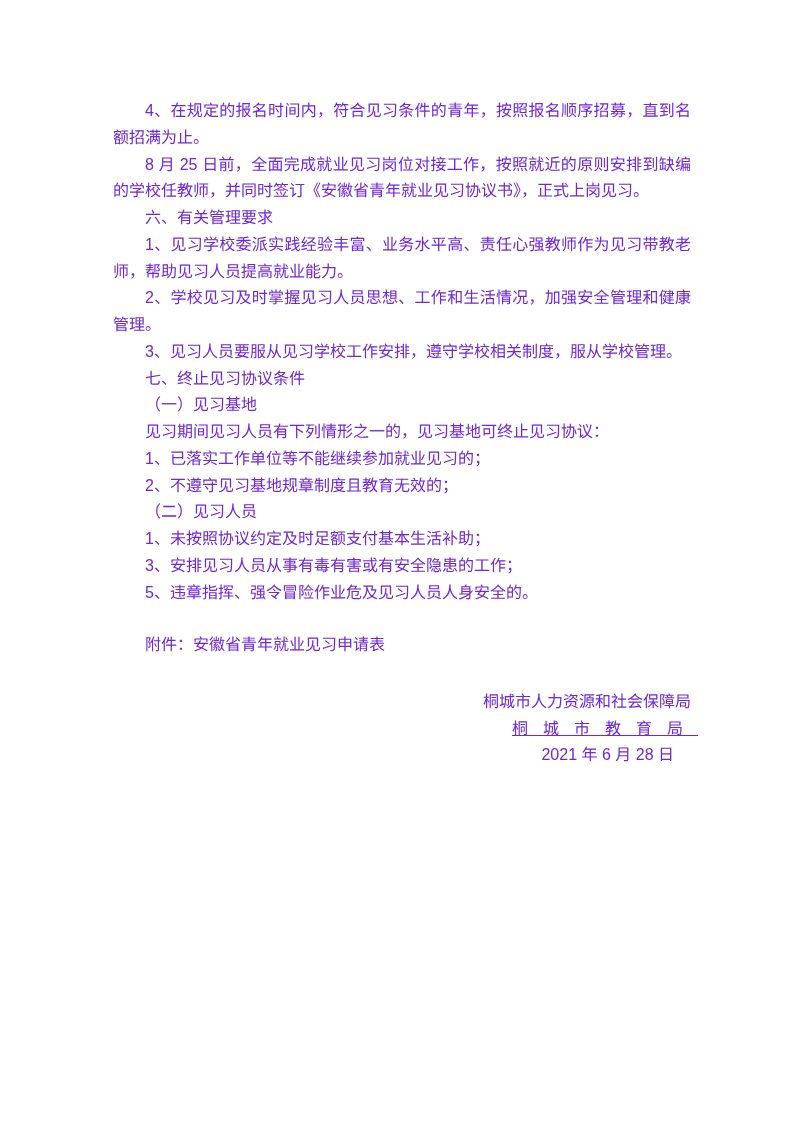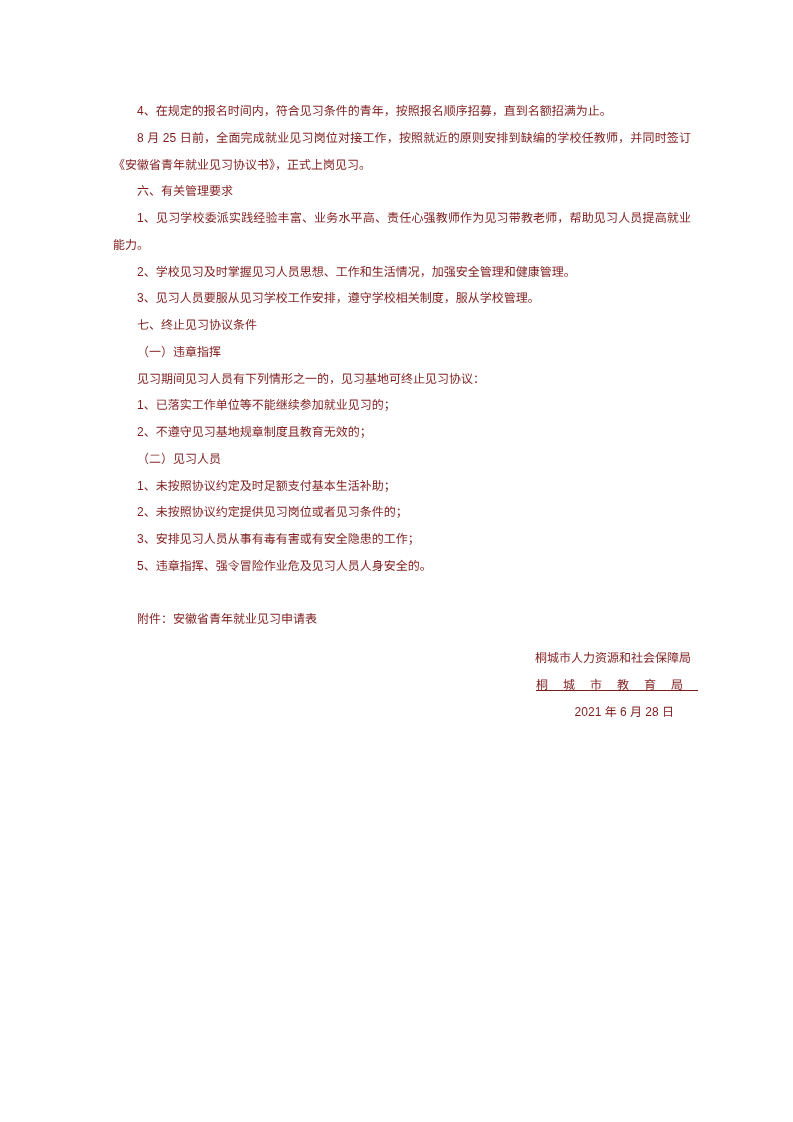--- a/index.html
+++ b/index.html
@@ -13,36 +13,37 @@
     height: 1122px;
     background: #ffffff;
     overflow: hidden;
     font-family: "Liberation Sans", "DejaVu Sans", sans-serif;
   }
   .content {
     position: absolute;
     left: 113px;
     top: 98px;
     width: 578px;
-    font-size: 12px;
+    font-size: 16px;
     line-height: 26.75px;
-    color: #7f1d1d;
+    color: #6d28d9;
     text-align: justify;
     letter-spacing: 0;
   }
   .para {
     margin: 0;
     text-indent: 2em;
   }
   .attachment {
     margin: 26.75px 0 0 0;
     text-indent: 2em;
+    font-family: Liberation Mono, monospace;
   }
   .signature {
-    margin-top: 12px;
+    margin-top: 29px;
     text-align: right;
   }
   .signature p {
     margin: 0;
     text-indent: 0;
   }
   
   .org2-inner {
     letter-spacing: 15px;
     margin-right: -7px; 
@@ -58,27 +59,26 @@
 <div class="page">
   <div class="content">
 
     <p class="para">4、在规定的报名时间内，符合见习条件的青年，按照报名顺序招募，直到名额招满为止。</p>
     <p class="para">8 月 25 日前，全面完成就业见习岗位对接工作，按照就近的原则安排到缺编的学校任教师，并同时签订《安徽省青年就业见习协议书》，正式上岗见习。</p>
     <p class="para">六、有关管理要求</p>
     <p class="para">1、见习学校委派实践经验丰富、业务水平高、责任心强教师作为见习带教老师，帮助见习人员提高就业能力。</p>
     <p class="para">2、学校见习及时掌握见习人员思想、工作和生活情况，加强安全管理和健康管理。</p>
     <p class="para">3、见习人员要服从见习学校工作安排，遵守学校相关制度，服从学校管理。</p>
     <p class="para">七、终止见习协议条件</p>
-    <p class="para">（一）违章指挥</p>
+    <p class="para">（一）见习基地</p>
     <p class="para">见习期间见习人员有下列情形之一的，见习基地可终止见习协议：</p>
     <p class="para">1、已落实工作单位等不能继续参加就业见习的；</p>
     <p class="para">2、不遵守见习基地规章制度且教育无效的；</p>
     <p class="para">（二）见习人员</p>
     <p class="para">1、未按照协议约定及时足额支付基本生活补助；</p>
-    <p class="para">2、未按照协议约定提供见习岗位或者见习条件的；</p>
     <p class="para">3、安排见习人员从事有毒有害或有安全隐患的工作；</p>
     <p class="para">5、违章指挥、强令冒险作业危及见习人员人身安全的。</p>
 
     <p class="attachment">附件：安徽省青年就业见习申请表</p>
 
     <div class="signature">
       <p>
         <span>桐城市人力资源和社会保障局</span>
       </p>
       <p>

